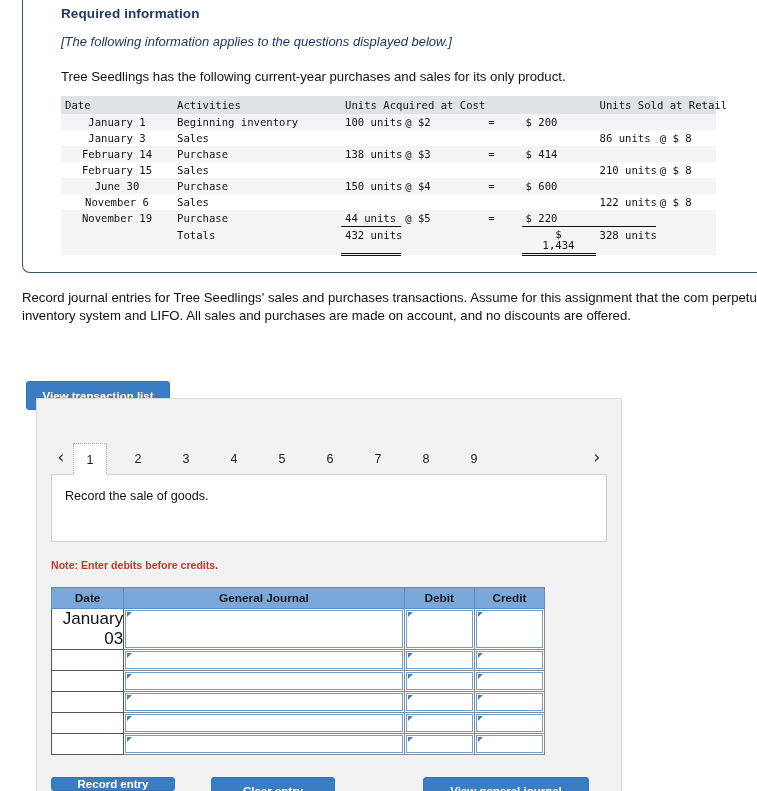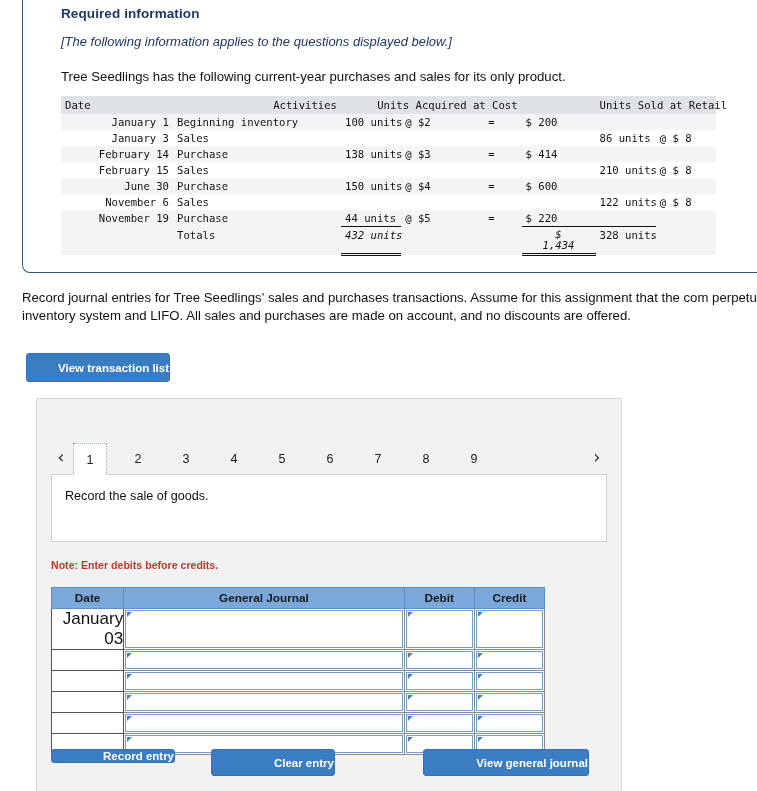--- a/index.html
+++ b/index.html
@@ -40,64 +40,65 @@
     font-family: "DejaVu Sans Mono", "Liberation Mono", monospace;
     font-size: 10.6px;
     color: #111;
     width: 655px;
     table-layout: fixed;
   }
   .data-table th {
     background: #dfe3e8;
     font-weight: normal;
     padding: 3px 4px;
-    text-align: right;
+    text-align: left;
     white-space: nowrap;
   }
   .data-table td {
     padding: 2px 4px;
     white-space: nowrap;
     vertical-align: top;
   }
   .data-table tbody tr:nth-child(odd) { background: #f3f4f6; }
   .data-table tbody tr:nth-child(even) { background: #ffffff; }
   .data-table tbody tr.totrow { background: #f3f4f6; }
-  .c-date  { width: 112px; text-align: right; }
+  .c-date  { width: 112px; text-align: center; }
   .c-act   { width: 168px; text-align: left; }
   .c-uac   { width: 92px;  text-align: left; padding-right: 10px !important; }
   .c-rate  { width: 52px;  text-align: left; }
   .c-eq    { width: 16px;  text-align: center; }
   .c-cost  { width: 74px;  text-align: left; }
   .c-usold { width: 82px;  text-align: right; padding-right: 8px !important; }
   .c-ret   { width: 58px;  text-align: left; }
 
   .ul-single { border-bottom: 1px solid #111; }
-  .ul-double { border-bottom: 3px double #111; font-style: italic; }
+  .ul-double { border-bottom: 3px double #111; }
   .cost-stack { line-height: 1.05; }
   .cost-stack .d { display:block; text-align:center; }
   .cost-stack .n { display:block; text-align:center; }
 
   
   .body-para {
     position: absolute; left: 22px; top: 289px;
     width: 752px; font-size: 13.2px; color: #111; line-height: 1.38;
   }
 
   
   .btn {
     background: #3b7dc3;
     color: #ffffff;
     border: 1px solid #3272b8;
     border-radius: 3px;
     font-size: 11.5px;
     font-weight: bold;
-    text-align: right;
+    text-align: center;
     cursor: pointer;
     font-family: "Liberation Sans", sans-serif;
     padding: 0;
+    margin-top: 28px;
   }
   .btn-vtl {
     position: absolute; left: 26px; top: 353px;
     width: 144px; height: 29px;
   }
 
   
   .ws-card {
     position: absolute; left: 36px; top: 398px;
     width: 586px; height: 395px;

